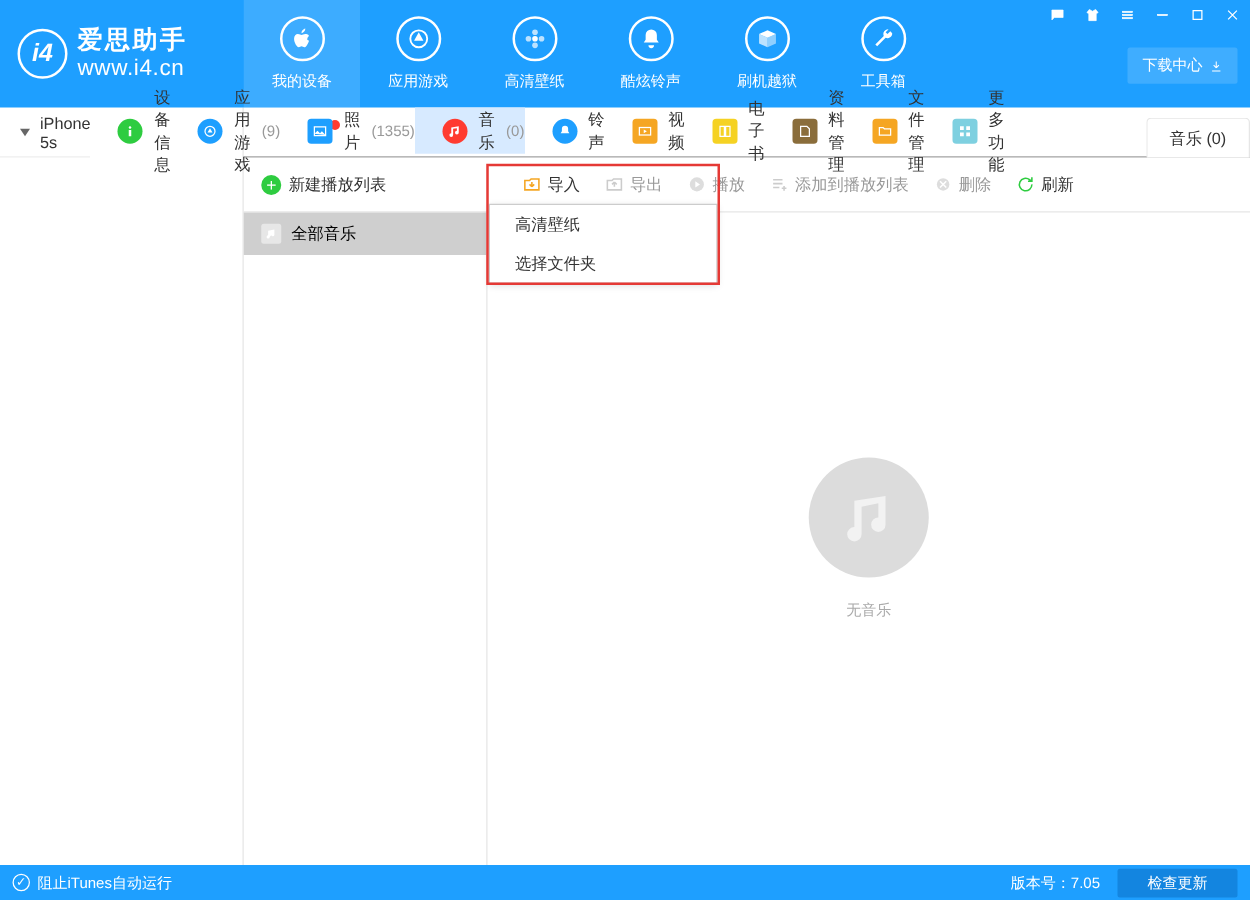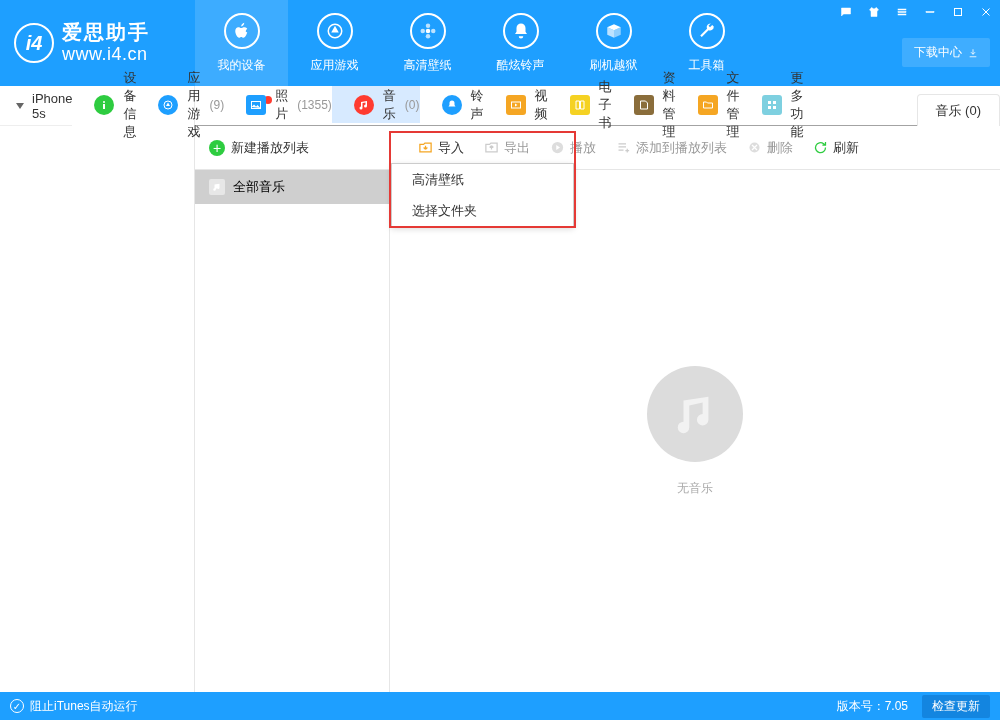--- a/index.html
+++ b/index.html
@@ -67,21 +67,21 @@
 .empty-text { font-size: 12px; color: #aaa; }
 
 
 .dropdown { position: absolute; left: 391px; top: 163px; width: 183px; background: #fff; border: 1px solid #ccc; box-shadow: 0 2px 6px rgba(0,0,0,.15); z-index: 50; }
 .dd-item { height: 31px; display: flex; align-items: center; padding-left: 20px; font-size: 13px; color: #333; cursor: pointer; }
 
 
 .footer { height: 28px; background: #1e9fff; display: flex; align-items: center; color: #fff; font-size: 12px; padding: 0 10px; justify-content: space-between; }
 .footer-left { display: flex; align-items: center; gap: 6px; cursor: pointer; }
 .footer-right { display: flex; align-items: center; gap: 14px; }
-.check-btn { background: #1385e0; padding: 3px 10px; border-radius: 2px; cursor: pointer; }
+.check-btn { background: #1385e0; padding: 3px 24px; border-radius: 2px; cursor: pointer; }
 .chk { width: 14px; height: 14px; border: 1.5px solid #fff; border-radius: 50%; display:flex;align-items:center;justify-content:center;}
 .chk::after{content:"✓"; font-size:10px;}
 </style>
 </head>
 <body>
 
 <div class="header">
   <div class="logo-area">
     <div class="logo-circle">i4</div>
     <div class="logo-text">

